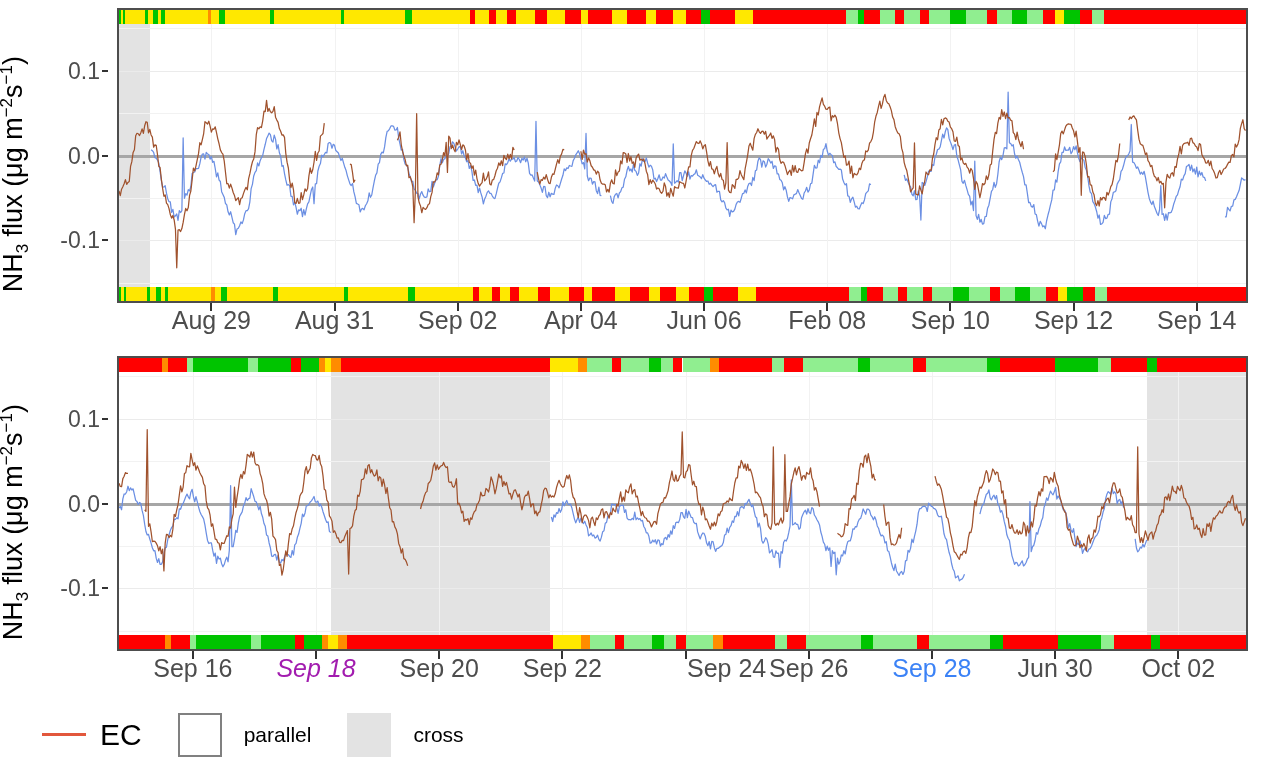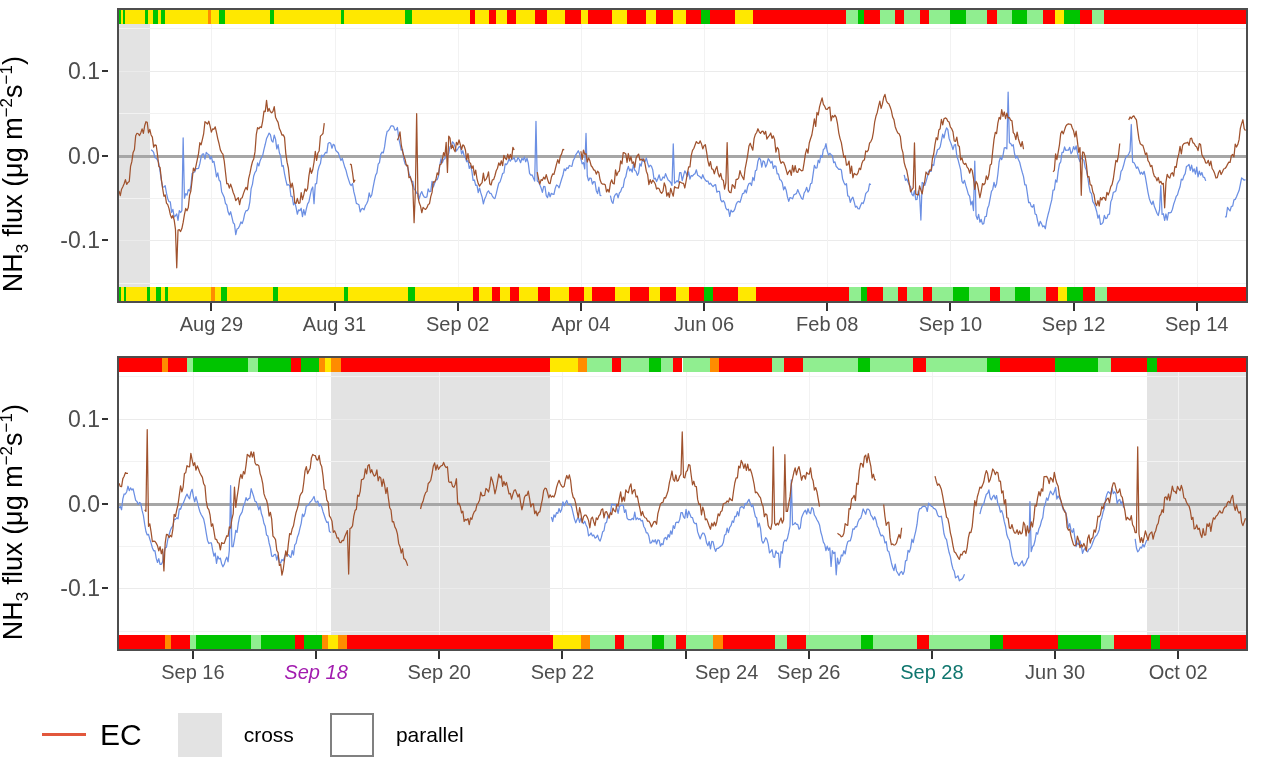--- a/index.html
+++ b/index.html
@@ -157,23 +157,23 @@
   .xtick-mark {
     position: absolute;
     top: 0;
     width: 2px;
     height: 8px;
     background: #333333;
     transform: translateX(-1px);
   }
   .xtick-lab {
     position: absolute;
-    top: 10px;
+    top: 3px;
     transform: translateX(-50%);
-    font-size: 20px;
+    font-size: 25px;
     color: #4d4d4d;
     white-space: nowrap;
   }
 
   
   #legend {
     position: absolute;
     left: 0;
     top: 700px;
     width: 1268px;
@@ -552,36 +552,36 @@
         <div class="xtick-lab" style="left: 199.071px; color: #a21caf; font-style: italic;">Sep 18</div>
         <div class="xtick-mark" style="left: 322.24px;"></div>
         <div class="xtick-lab" style="left: 322.24px; color: rgb(77, 77, 77);">Sep 20</div>
         <div class="xtick-mark" style="left: 445.41px;"></div>
         <div class="xtick-lab" style="left: 445.41px; color: rgb(77, 77, 77);">Sep 22</div>
         <div class="xtick-mark" style="left: 568.579px;"></div>
         <div class="xtick-lab" style="left: 568.579px; color: rgb(77, 77, 77); margin-left: 41px;">Sep 24</div>
         <div class="xtick-mark" style="left: 691.749px;"></div>
         <div class="xtick-lab" style="left: 691.749px; color: rgb(77, 77, 77);">Sep 26</div>
         <div class="xtick-mark" style="left: 814.918px;"></div>
-        <div class="xtick-lab" style="left: 814.918px; color: #0f766e;">Sep 28</div>
+        <div class="xtick-lab" style="left: 814.918px; color: #3b82f6;">Sep 28</div>
         <div class="xtick-mark" style="left: 938.087px;"></div>
         <div class="xtick-lab" style="left: 938.087px; color: rgb(77, 77, 77);">Jun 30</div>
         <div class="xtick-mark" style="left: 1061.26px;"></div>
         <div class="xtick-lab" style="left: 1061.26px; color: rgb(77, 77, 77);">Oct 02</div>
       </div>
   </div>
 
   <div id="legend">
       <div class="leg-item">
         <div class="leg-line" style="background: rgb(226, 87, 60);"></div>
         <div class="leg-text-big">EC</div>
       </div>
       <div class="leg-item">
+        <div class="leg-swatch parallel" style="background: rgb(255, 255, 255); border-color: rgb(128, 128, 128);"></div>
+        <div class="leg-text-small">parallel</div>
+      </div>
+      <div class="leg-item">
         <div class="leg-swatch cross" style="background: rgb(227, 227, 227);"></div>
         <div class="leg-text-small">cross</div>
       </div>
-      <div class="leg-item">
-        <div class="leg-swatch parallel" style="background: rgb(255, 255, 255); border-color: rgb(128, 128, 128);"></div>
-        <div class="leg-text-small">parallel</div>
-      </div>
     </div>
 
 </div>
 
 </body></html>

